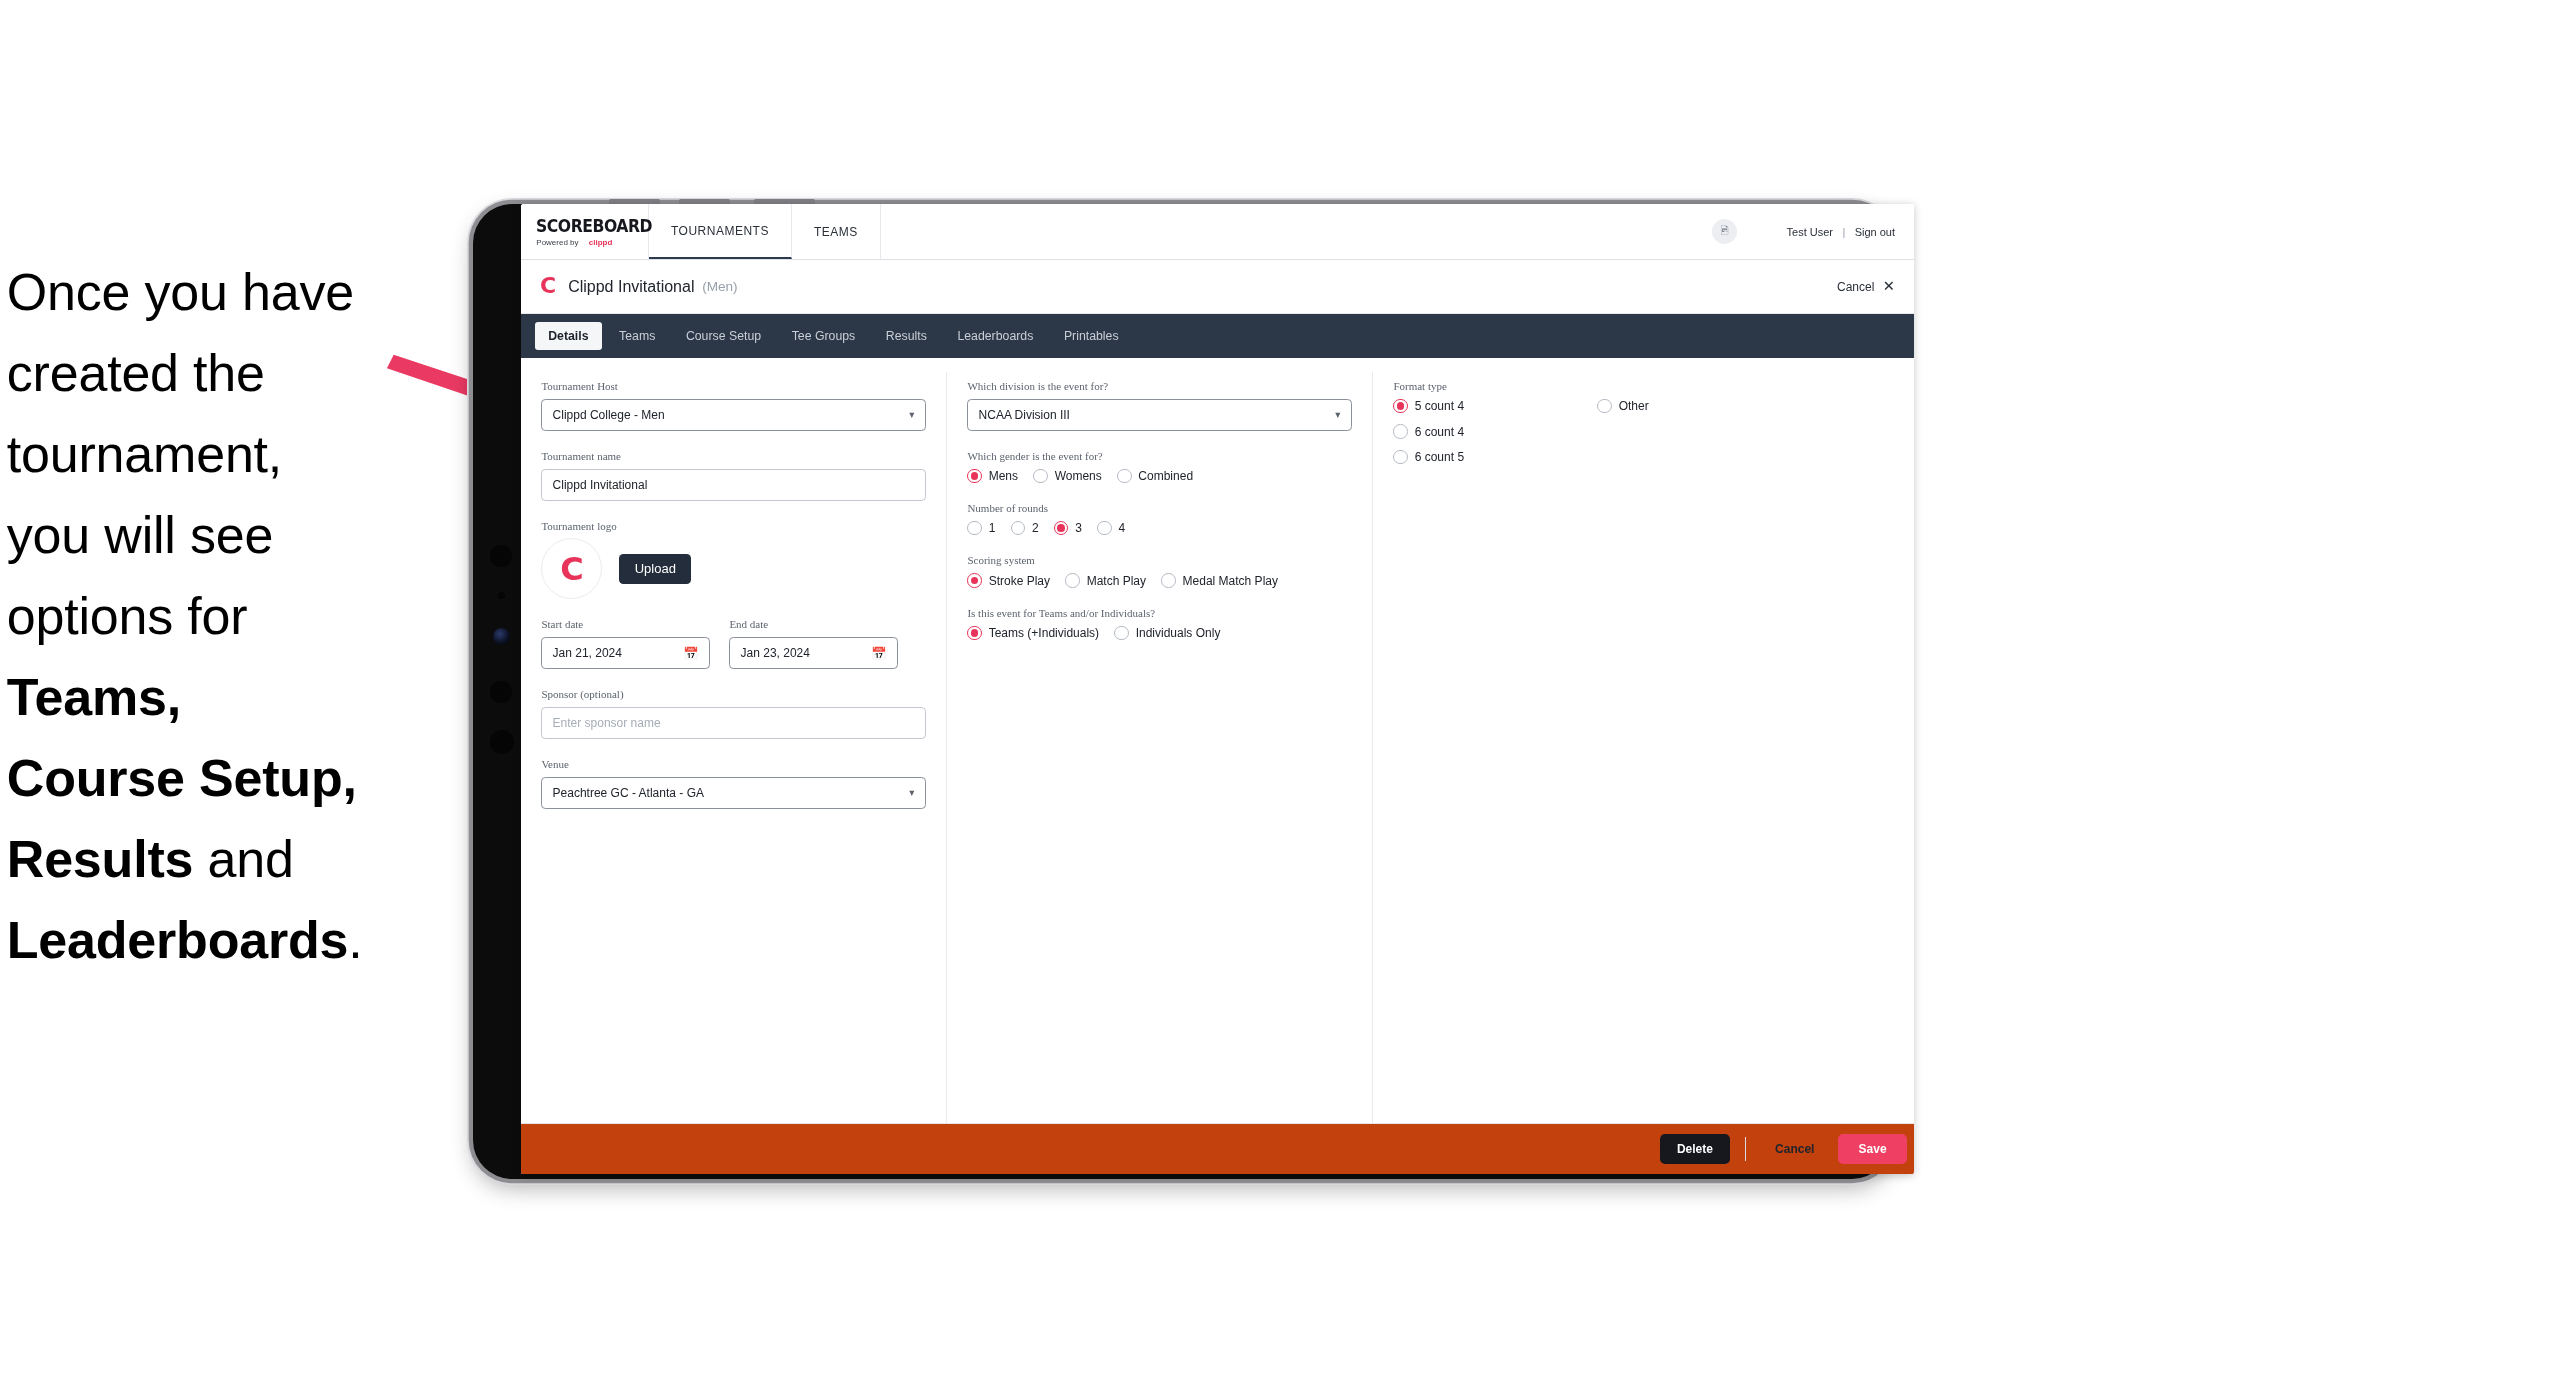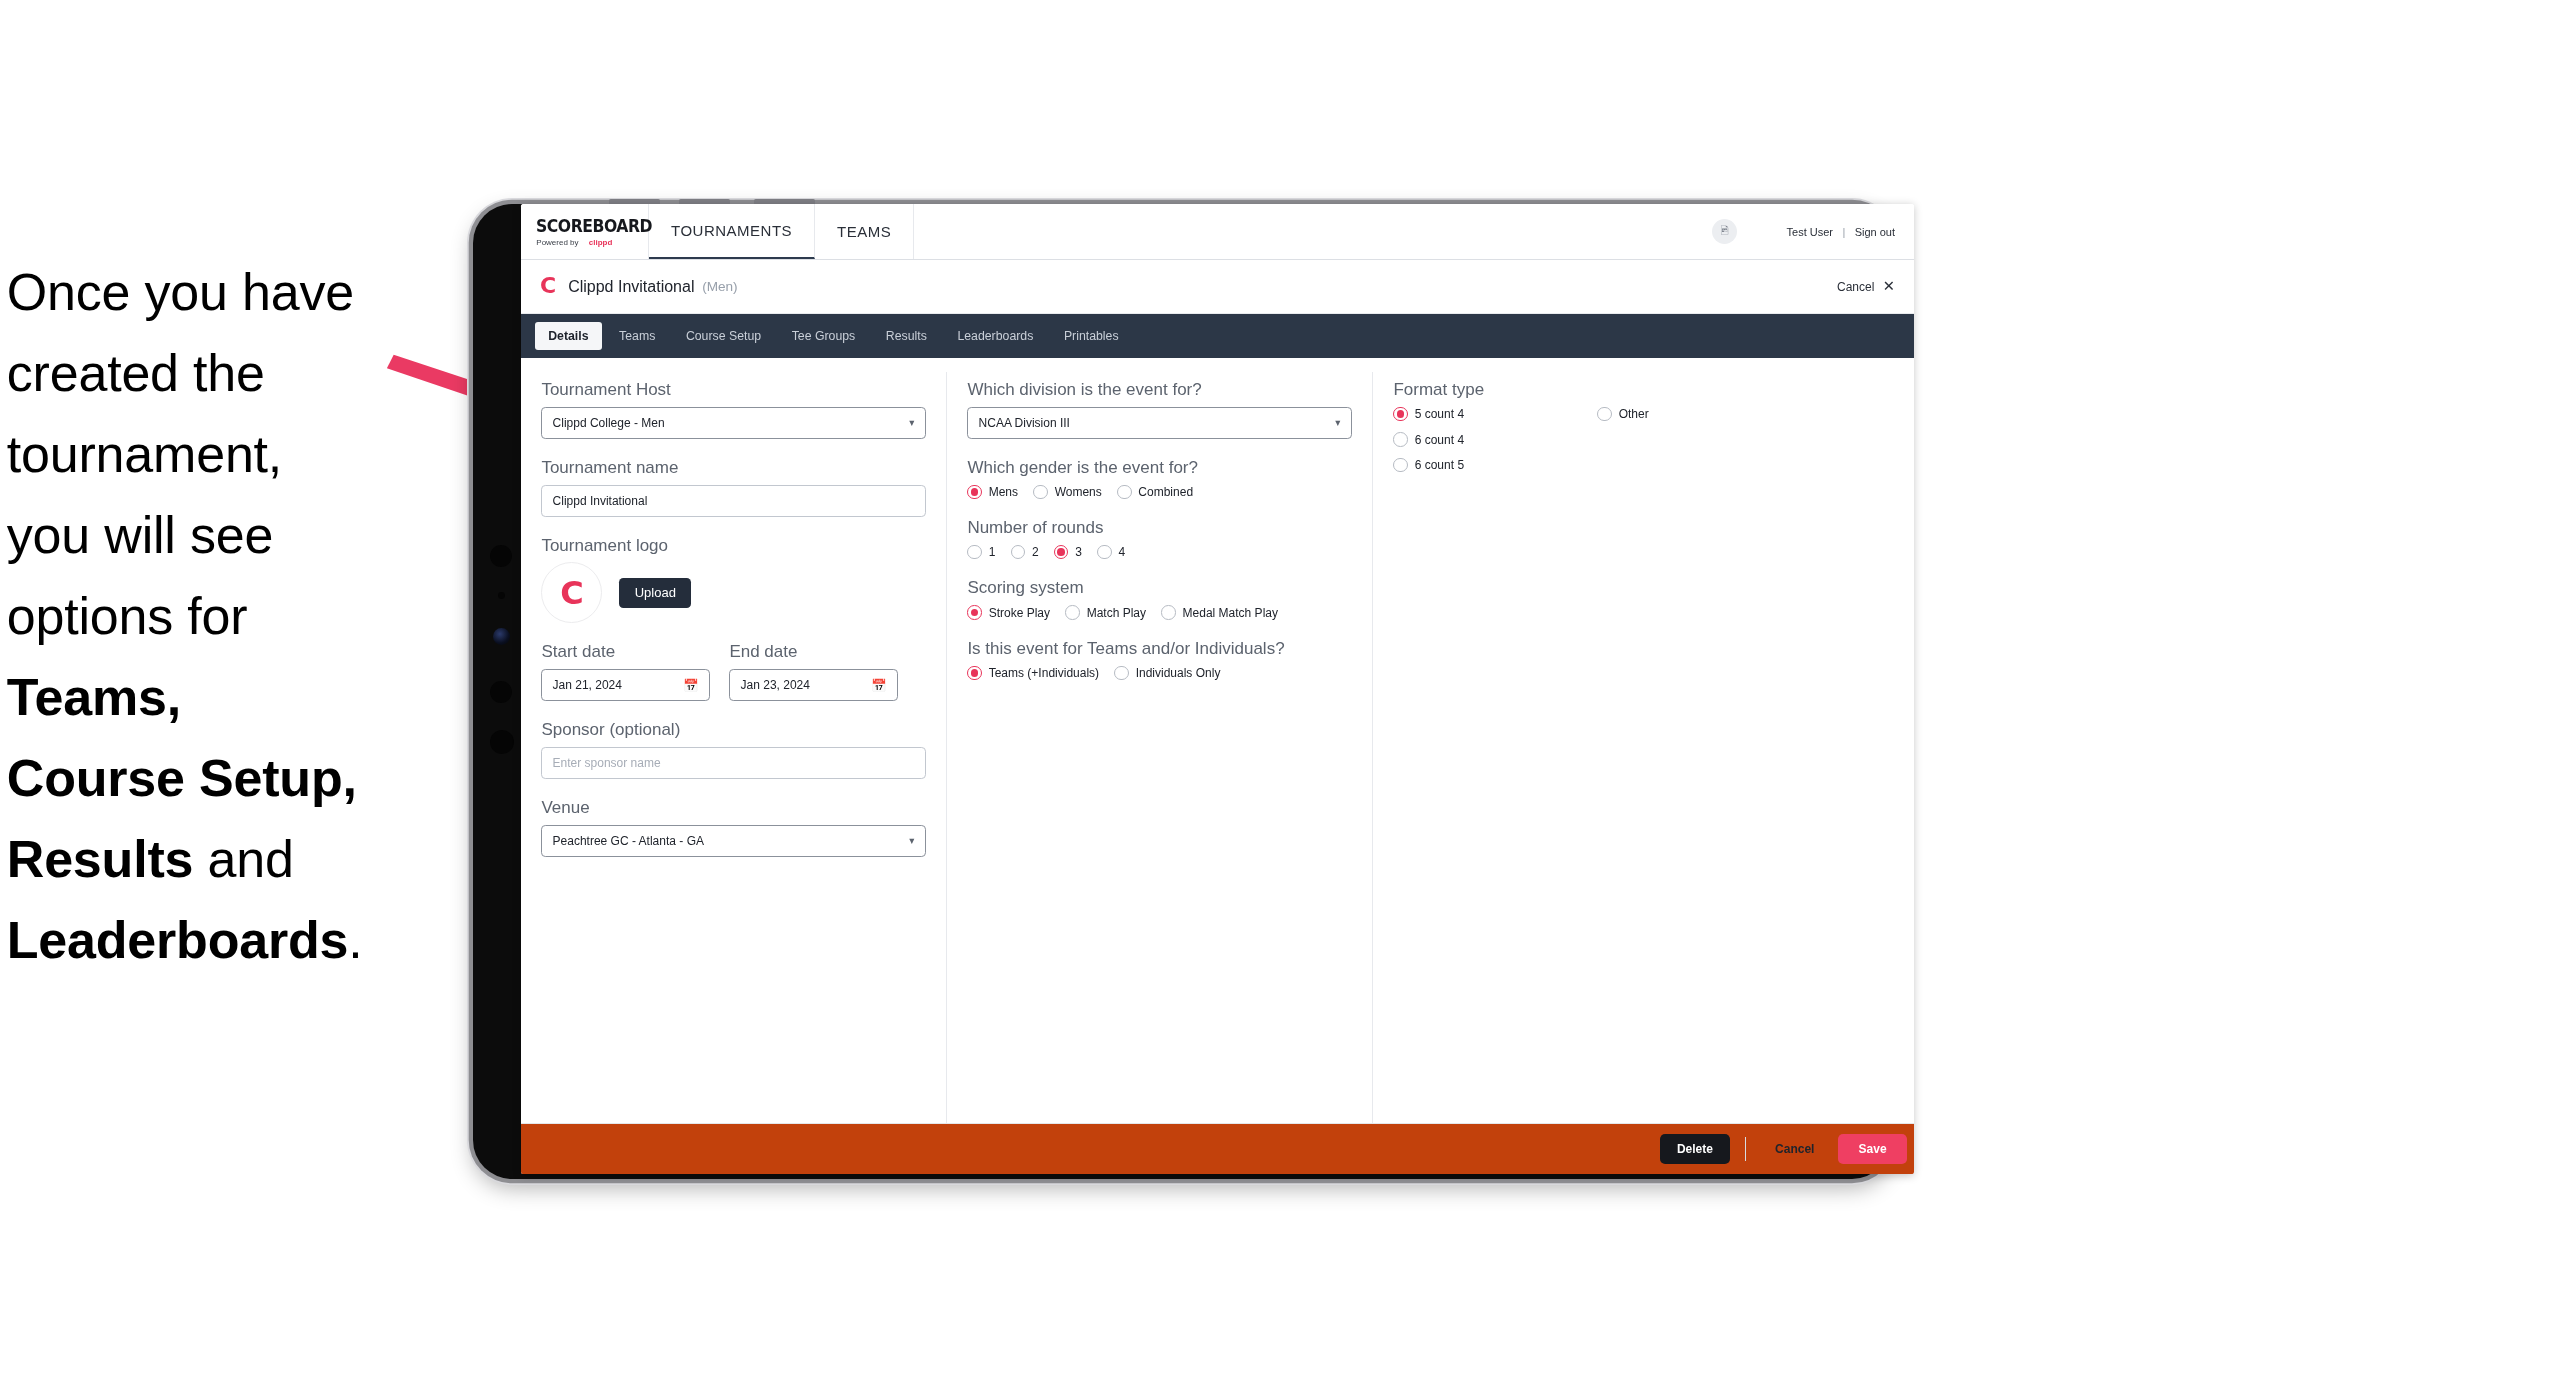--- a/index.html
+++ b/index.html
@@ -88,21 +88,21 @@
   #brand-wordmark {
     font-size: 17px; font-weight: 700; letter-spacing: -0.5px;
     color: #16181d; font-family: "DejaVu Sans", sans-serif;
     transform: scaleX(0.92); transform-origin: left center;
   }
   #brand-subline { font-size: 8px; color: #3a3f48; margin-top: 2.6px; }
   #brand-subline .pink { color: #e8345a; font-weight: 700; padding-left: 8px; }
 
   .topnav-tab {
     display: flex; align-items: center; padding: 0 22px;
-    font-size: 15px; letter-spacing: 0.5px; color: #2a2f38;
+    font-size: 12px; letter-spacing: 0.5px; color: #2a2f38;
     border-right: 0.9px solid #e7e9ed; cursor: pointer;
   }
   .topnav-tab.active { border-bottom: 2.6px solid #2d3a4e; }
 
   #topbar-spacer { flex: 1 1 auto; }
   #user-area {
     display: flex; align-items: center; gap: 9.4px; padding-right: 19px;
     font-size: 11px; color: #2a2f38;
   }
   #user-avatar {
@@ -155,21 +155,21 @@
   #form-body {
     flex: 1 1 auto; display: flex; background: #fff;
     padding: 13.6px 0 0 0; overflow: hidden;
   }
   .form-col { padding: 8.5px 20.4px 0 20.4px; }
   #form-col-left   { width: 426px; border-right: 0.9px solid #e7e9ed; }
   #form-col-middle { width: 426px; border-right: 0.9px solid #e7e9ed; }
   #form-col-right  { flex: 1 1 auto; }
 
   .field-label {
-    font-size: 17px; color: #5c636e; margin-bottom: 6.8px;
+    font-size: 11px; color: #5c636e; margin-bottom: 6.8px; font-family: Liberation Serif, serif;
   }
   .field-block { margin-bottom: 19px; }
 
   .ctl {
     height: 32px; width: 100%;
     border: 0.9px solid #8b919b; border-radius: 4.3px;
     background: #fff; display: flex; align-items: center;
     padding: 0 10.2px; font-size: 12px; color: #20242c;
   }
   .ctl.placeholder-style { color: #a7adb7; border-color:#c9ced6; }

